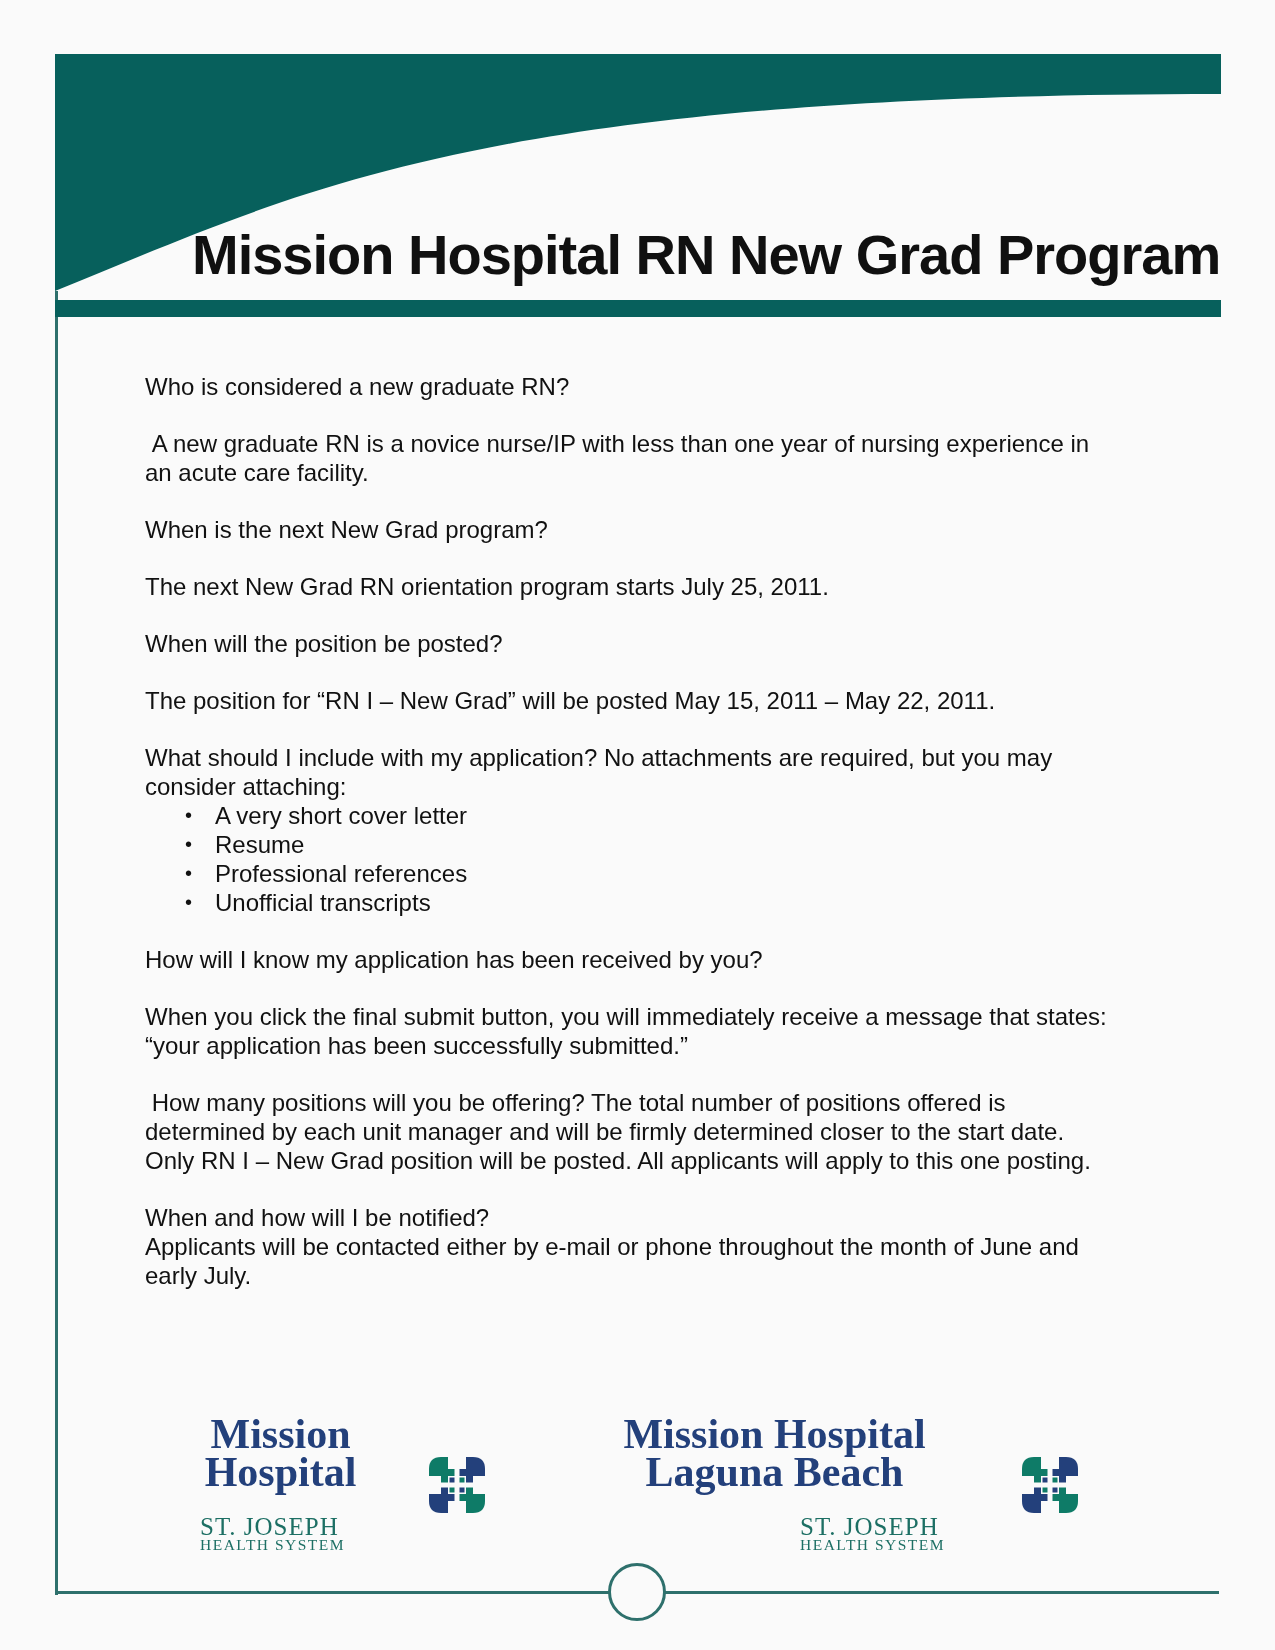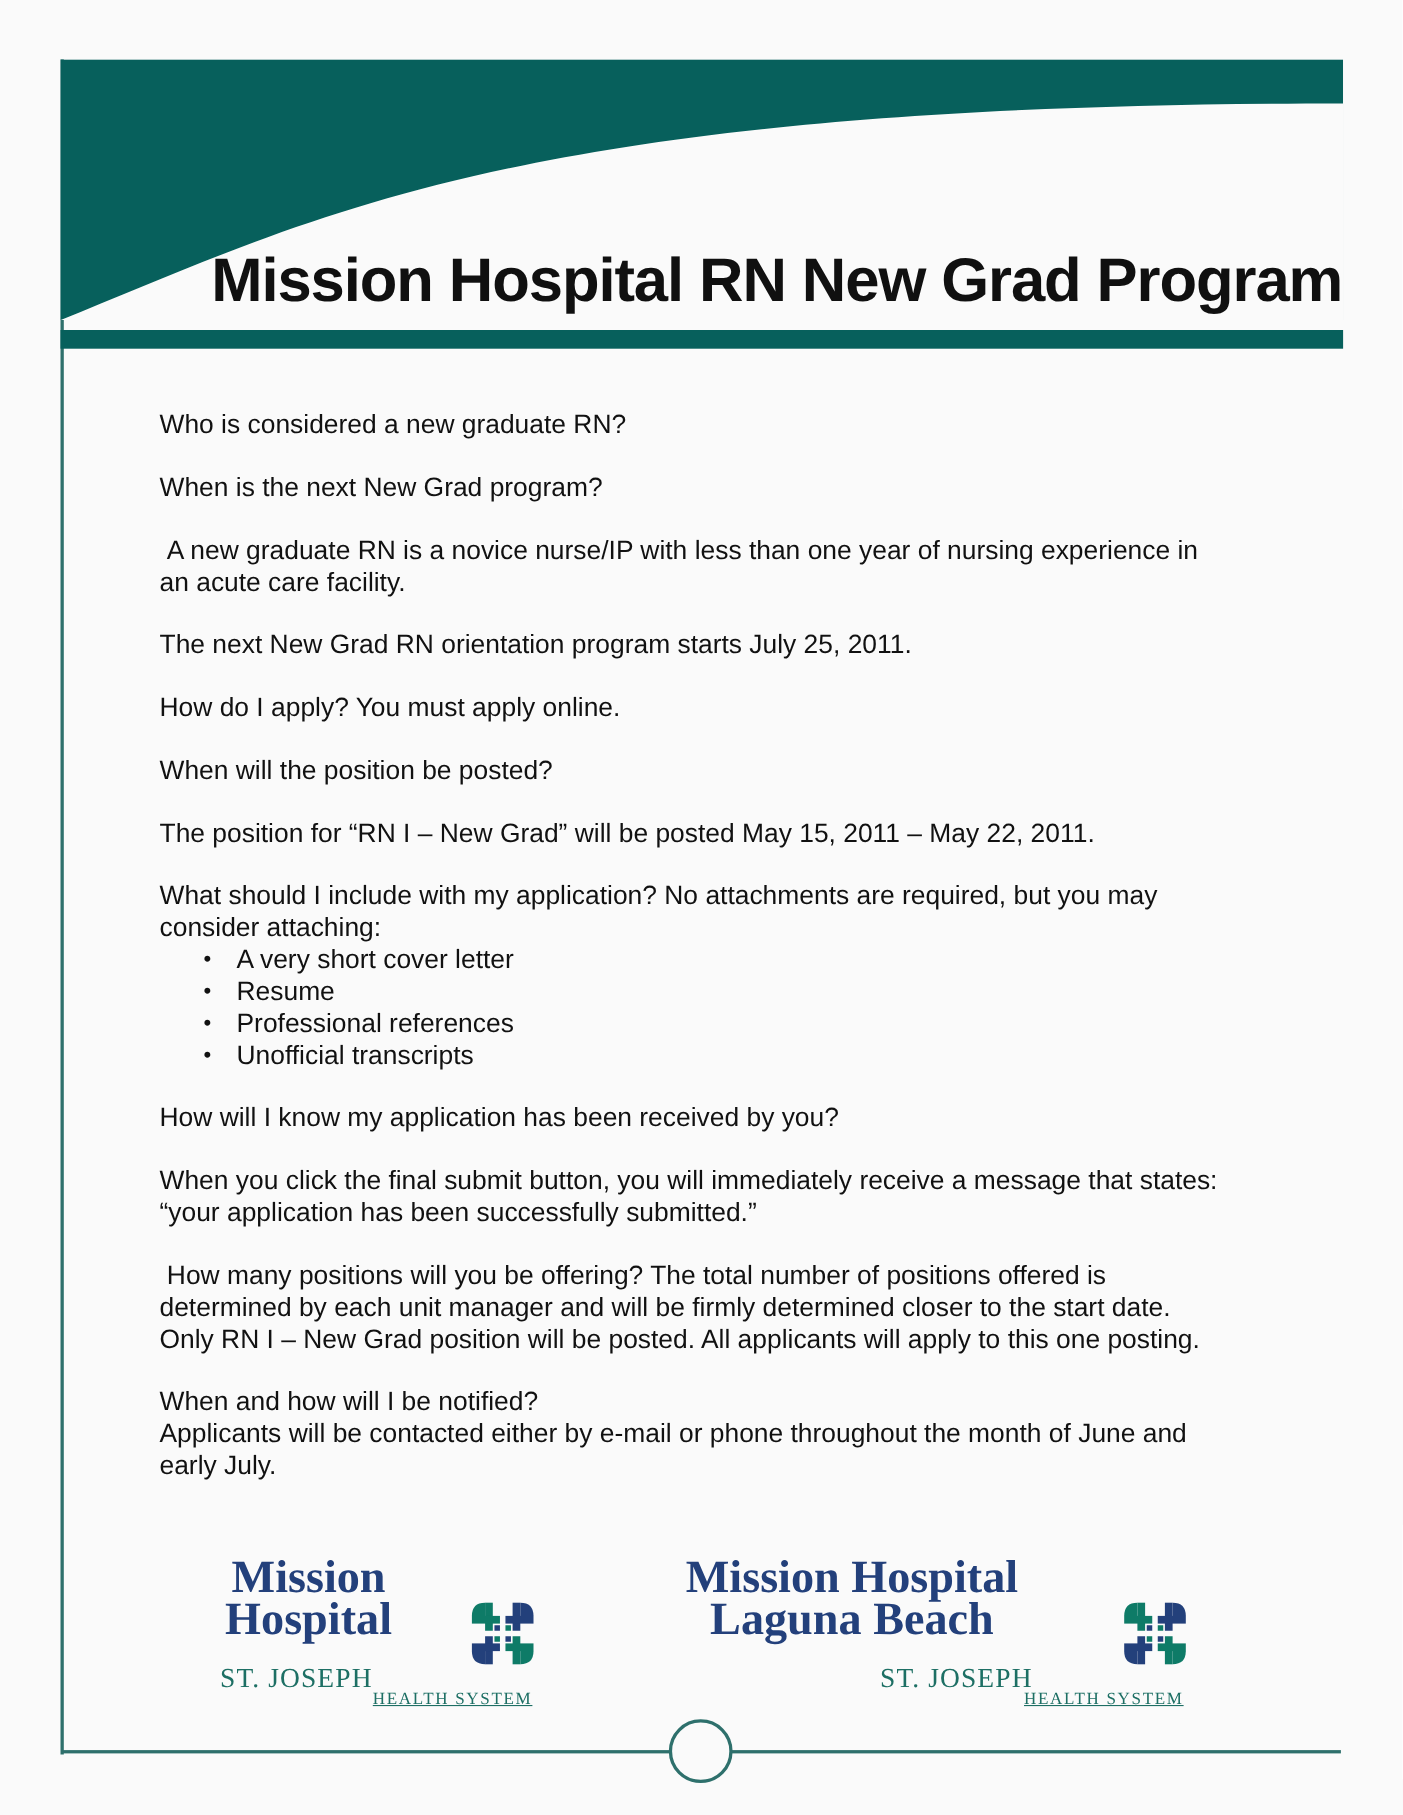--- a/index.html
+++ b/index.html
@@ -43,22 +43,22 @@
   .logo-name{
     position:absolute;text-align:center;font-family:"Liberation Serif", serif;
     font-weight:bold;color:var(--navy);font-size:42px;line-height:38px;white-space:pre;
   }
   .logo-icon{position:absolute;width:60px;height:60px;}
   .logo-sj{
     position:absolute;text-align:left;font-family:"Liberation Serif", serif;
     color:var(--sj);font-size:25px;letter-spacing:1px;white-space:nowrap;
   }
   .logo-hs{
-    position:absolute;text-align:right;font-family:"Liberation Serif", serif;
-    color:var(--sj);font-size:15.5px;letter-spacing:1.5px;white-space:nowrap;text-decoration:underline;
+    position:absolute;text-align:left;font-family:"Liberation Serif", serif;
+    color:var(--sj);font-size:15.5px;letter-spacing:1.5px;white-space:nowrap;
   }
   
   .bottom-rule{position:absolute;left:56px;top:1591px;width:1163px;height:3px;background:var(--rule);}
   .bottom-circle{
     position:absolute;left:608px;top:1563px;width:58px;height:58px;border-radius:50%;
     border:3px solid var(--rule);background:var(--bg);
   }
 </style>
 </head>
 <body>
@@ -73,24 +73,23 @@
       <path d="M 0 237 C 240 140 420 40 1166 40 L 1166 237 Z" fill="#fafafa"></path>
     </svg>
   </div>
 
   <div class="page-title">Mission Hospital RN New Grad Program</div>
 
   <div class="header-bar"></div>
 
   <div class="faq" id="faq">
       <div class="para"><b>Who is considered a new graduate RN?</b></div>
+      <div class="para gap"><span> A new graduate RN is a novice nurse/IP with less than one year of nursing experience in</span><br><span>an acute care facility.</span></div>
       <div class="para gap"><b>When is the next New Grad program?</b></div>
-      <div class="para gap"><span> A new graduate RN is a novice nurse/IP with less than one year of nursing experience in</span><br><span>an acute care facility.</span></div>
       <div class="para gap"><span>The next New Grad RN orientation program starts </span><b>July 25, 2011.</b></div>
-      <div class="para gap"><b>How do I apply? </b><span>You must apply online.</span></div>
       <div class="para gap"><b>When will the position be posted?</b></div>
       <div class="para gap"><span>The position for “RN I – New Grad” will be posted </span><b>May 15, 2011 – May 22, 2011.</b></div>
       <div class="para gap"><b>What should I include with my application? </b><span>No attachments are required, but you </span><span class="u">may</span><br><span>consider attaching:</span></div>
       <div class="bullet-row"><span class="bullet-marker">•</span><span>A very short cover letter</span></div>
       <div class="bullet-row"><span class="bullet-marker">•</span><span>Resume</span></div>
       <div class="bullet-row"><span class="bullet-marker">•</span><span>Professional references</span></div>
       <div class="bullet-row"><span class="bullet-marker">•</span><span>Unofficial transcripts</span></div>
       <div class="para gap"><b>How will I know my application has been received by you?</b></div>
       <div class="para gap"><span>When you click the final submit button, you will immediately receive a message that states:</span><br><span>“your application has been successfully submitted.”</span></div>
       <div class="para gap"><span> </span><b>How many positions will you be offering? </b><span>The total number of positions offered is</span><br><span>determined by each unit manager and will be firmly determined closer to the start date.</span><br><span>Only RN I – New Grad position will be posted. All applicants will apply to this one posting.</span></div>

